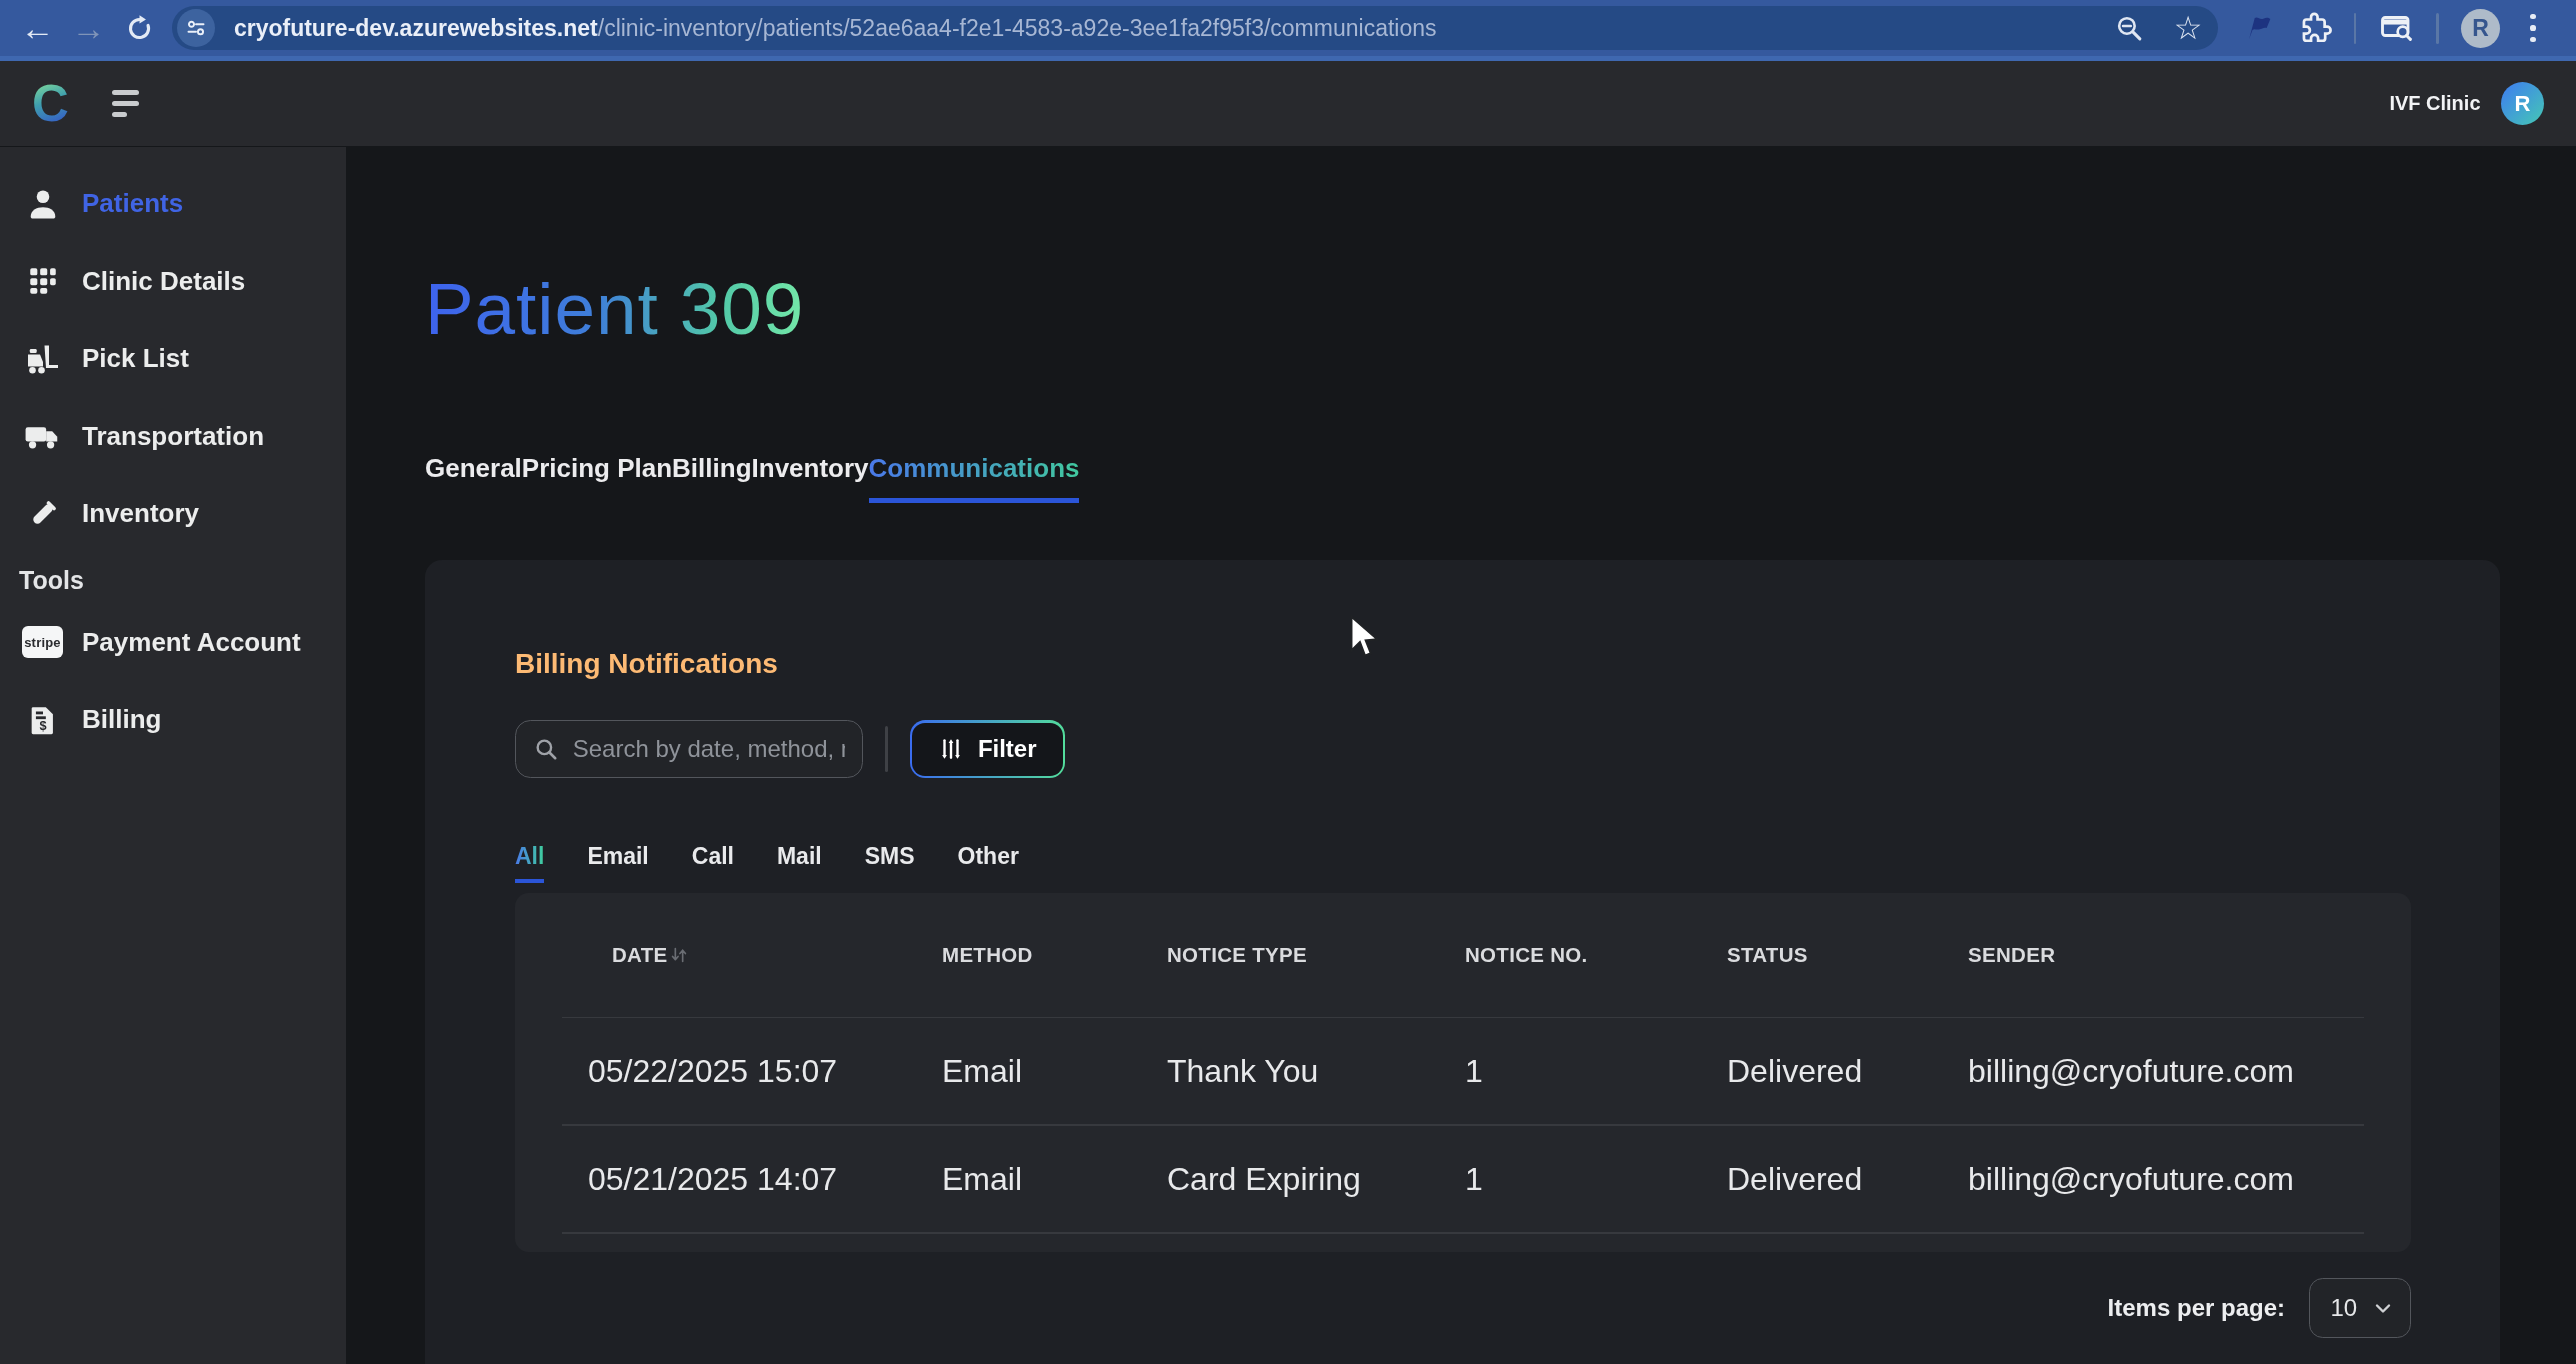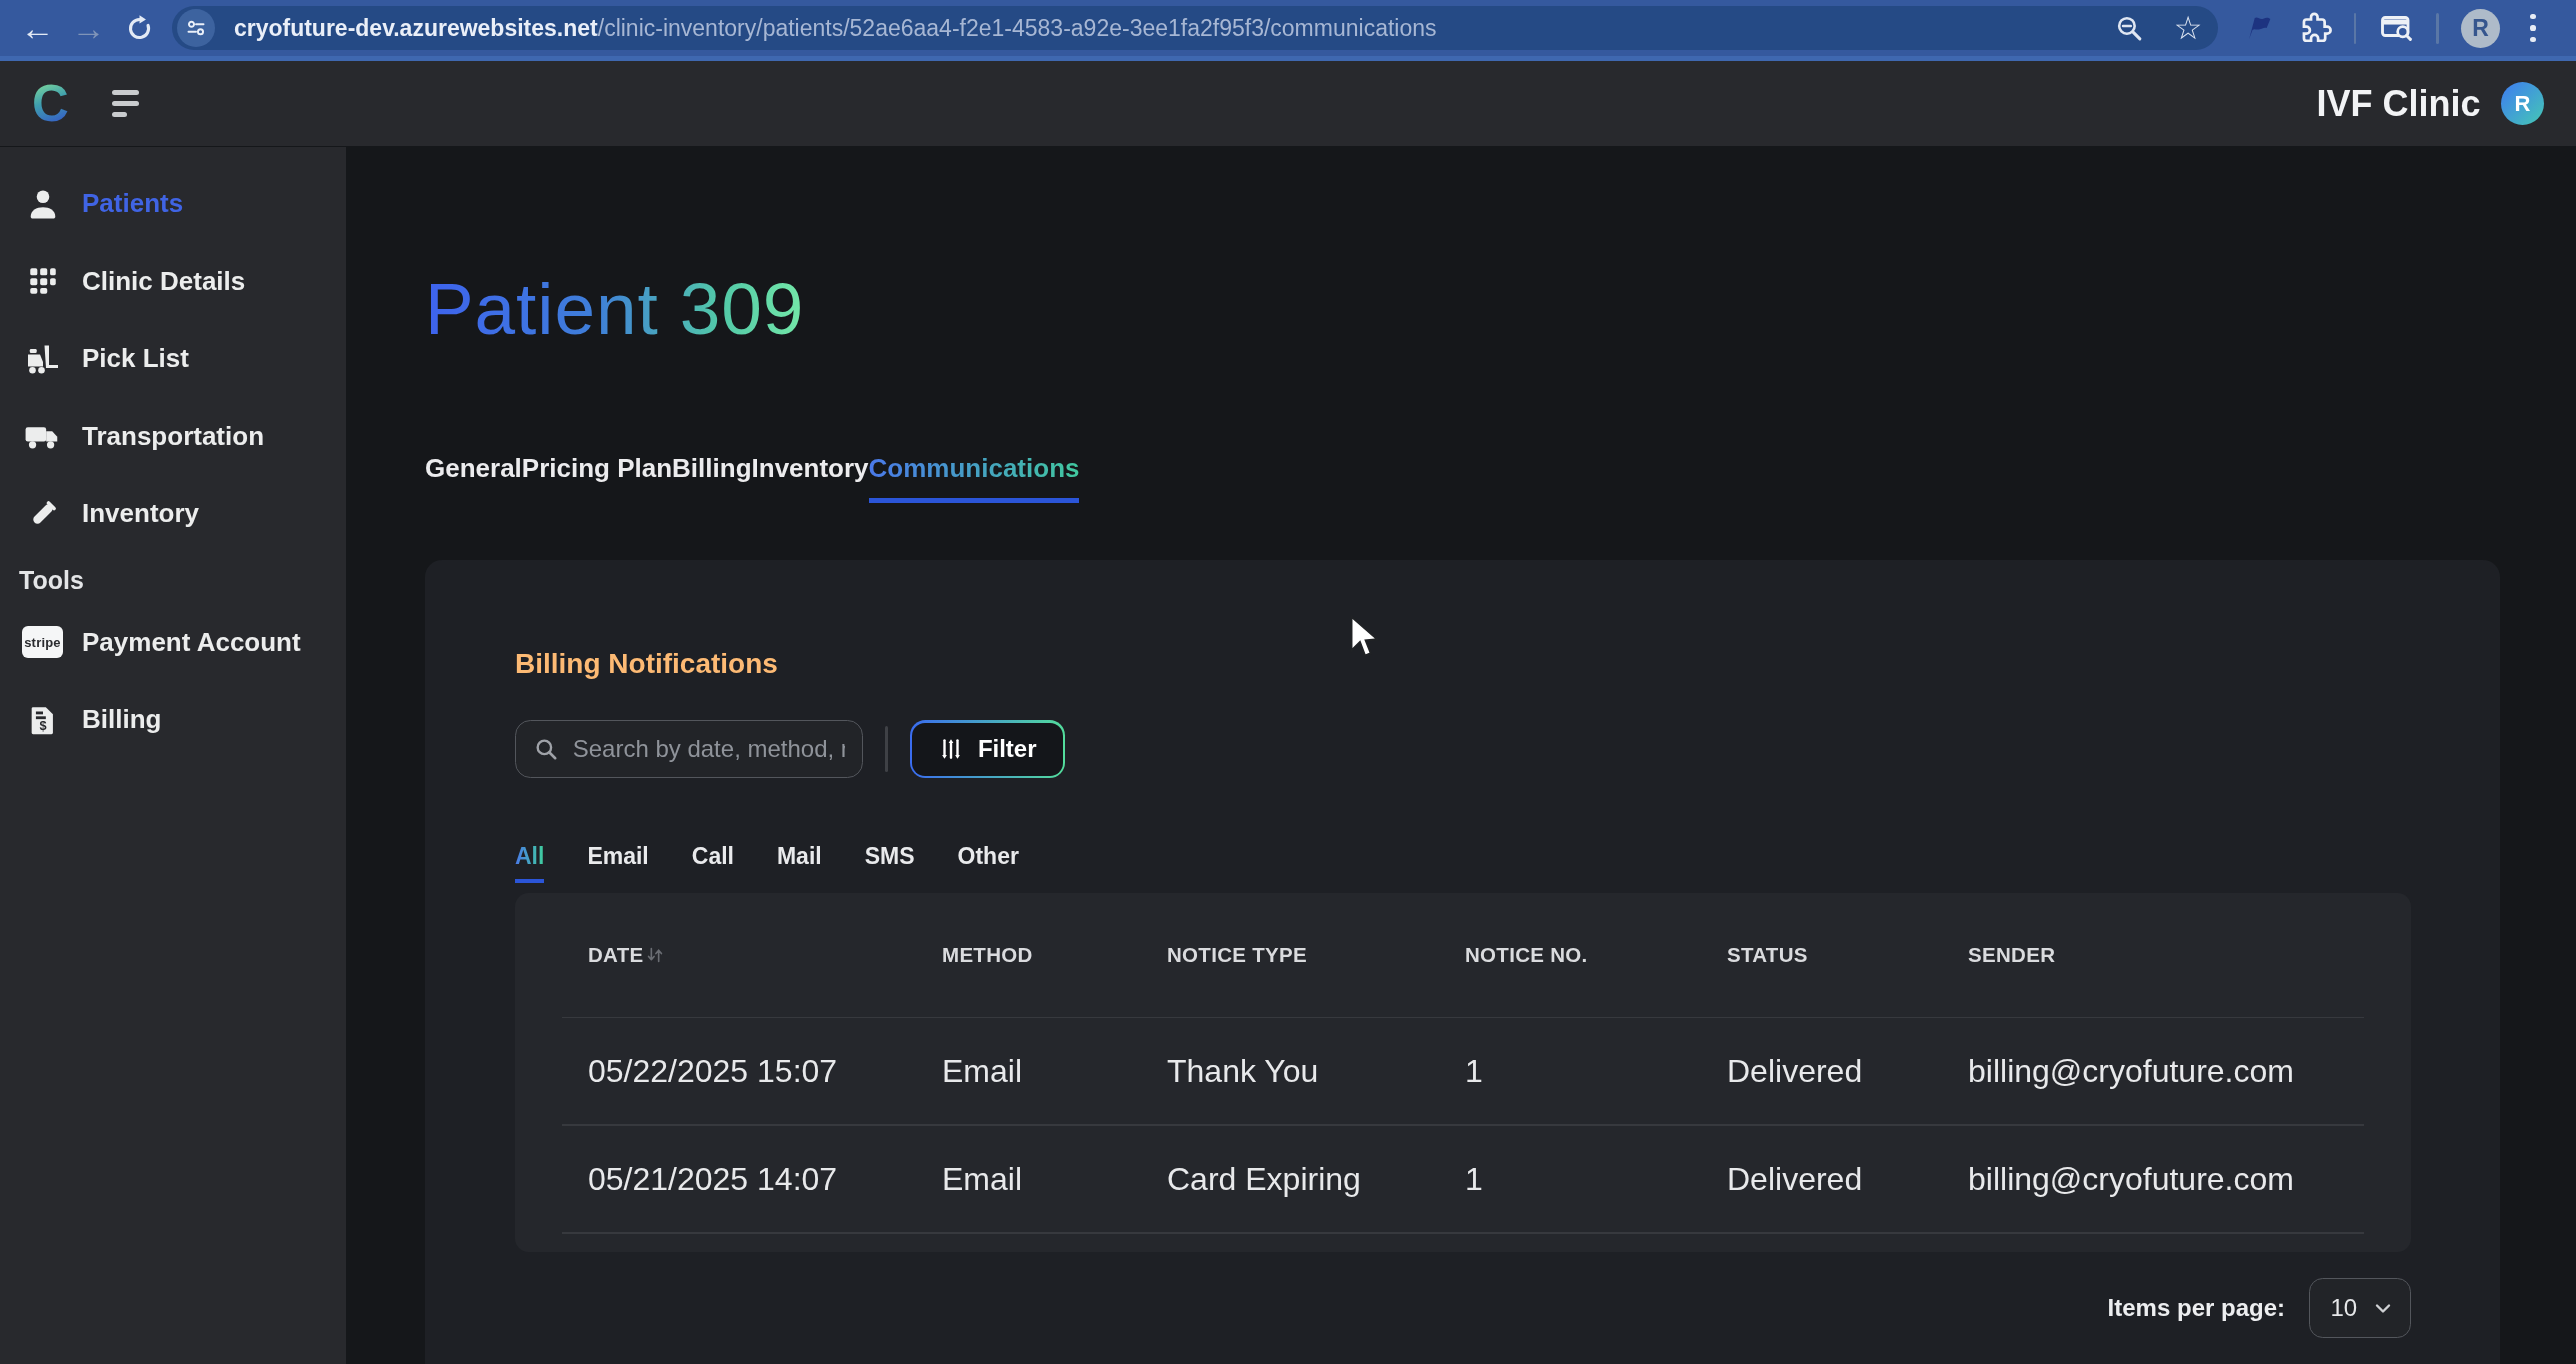--- a/index.html
+++ b/index.html
@@ -45,21 +45,21 @@
   }
   .logo-c {
     margin-left:32px; font-size:51px; font-weight:800; line-height:1;
     background:linear-gradient(160deg,#7fd99a 10%,#3f9fae 45%,#3457c9 90%);
     -webkit-background-clip:text; background-clip:text; color:transparent;
   }
   .hamburger { margin-left:43px; display:flex; flex-direction:column; gap:6.8px; cursor:pointer; }
   .hamburger i { display:block; height:4.3px; border-radius:2.6px; background:#c9cbce; }
   .hamburger i:nth-child(1){ width:27px; } .hamburger i:nth-child(2){ width:27px; } .hamburger i:nth-child(3){ width:15.4px; }
   .app-header .spacer { flex:1; }
-  .workspace-name { font-size:36px; font-weight:700; color:#f2f3f5; }
+  .workspace-name { font-size:20px; font-weight:700; color:#f2f3f5; }
   .app-avatar { width:43px; height:43px; border-radius:50%; margin:0 32px 0 20.5px;
     background:linear-gradient(135deg,#3e7bf2,#45c8b4);
     color:#fff; font-size:22px; font-weight:700; display:flex; align-items:center; justify-content:center; }
 
   
   .sidebar {
     position:absolute; left:0; top:147px; width:346px; height:1218px; background:#28292d;
     padding-top:31px;
   }
   .side-item { display:flex; align-items:center; height:51px; margin:0 0 26.5px 0; padding-left:22px; cursor:pointer; }
@@ -122,21 +122,21 @@
   .table-panel {
     margin-top:10.2px; width:1896px; height:359px; background:#25272c; border-radius:13.7px;
     padding:0 47px;
   }
   .t-row {
     display:grid; grid-template-columns:354px 225px 298px 262px 241px 1fr;
     align-items:center; padding-left:26px;
   }
   .t-head { height:124px; }
   .t-head .cell { font-size:20.5px; font-weight:700; color:#dadbde; letter-spacing:0.3px; }
-  .t-head .cell.date { display:flex; align-items:center; gap:1px; }
+  .t-head .cell.date { display:flex; align-items:center; gap:1px;margin-left:24px; }
   .sort-ic { color:#6a6d73; }
   .t-body-row { height:106px; }
   .t-body-row .cell { font-size:32px; font-weight:400; color:#e8e9eb; }
   .divider { height:1.7px; background:#37393e; }
 
   .pagination { margin-top:26px; width:1896px; display:flex; justify-content:flex-end; align-items:center; gap:24px; }
   .pagination .plabel { font-size:24px; font-weight:700; color:#edeef0; }
   .page-select {
     width:102px; height:60px; border:1.7px solid #53565c; border-radius:13.7px; background:#222428;
     display:flex; align-items:center; justify-content:space-between; padding:0 15.4px 0 20.5px; cursor:pointer;

